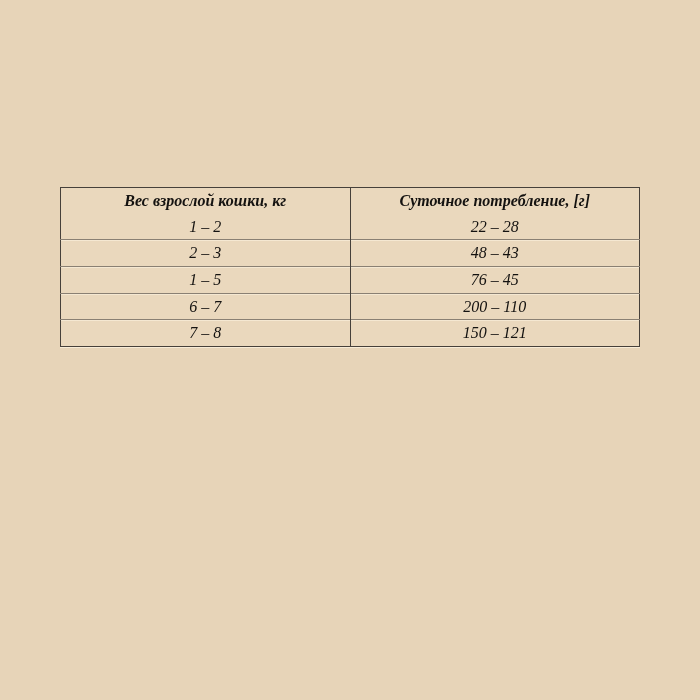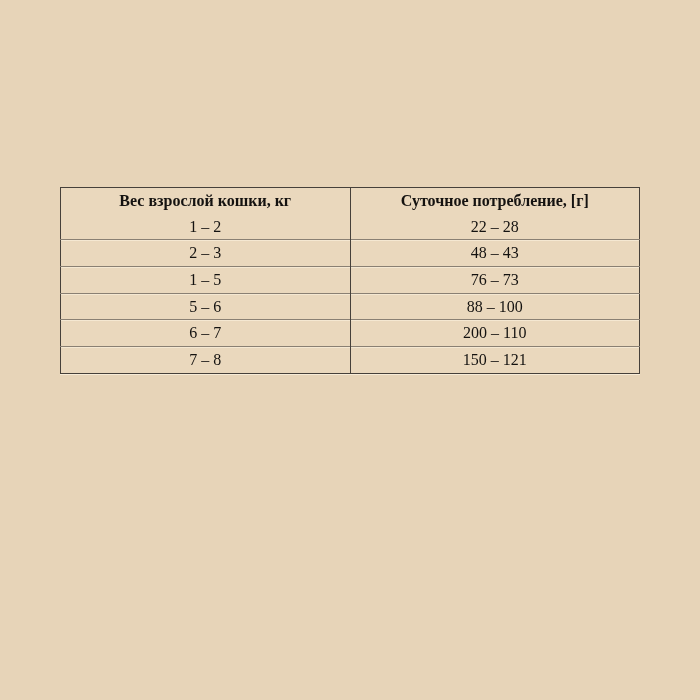--- a/index.html
+++ b/index.html
@@ -33,20 +33,21 @@
   table.feeding-table td {
     width: 50%;
     height: 25.7px;
     padding: 0 6px;
     text-align: center;
     vertical-align: middle;
     font-size: 16px;
     line-height: 1;
     white-space: nowrap;
     overflow: hidden;
+    font-style: italic;
   }
   table.feeding-table th {
     font-weight: bold;
   }
   
   table.feeding-table th:first-child,
   table.feeding-table td:first-child {
     border-right: 1px solid #46403a;
   }
   
@@ -71,25 +72,21 @@
       <tr>
         <td>1 – 2</td>
         <td>22 – 28</td>
       </tr>
       <tr>
         <td>2 – 3</td>
         <td>48 – 43</td>
       </tr>
       <tr>
         <td>1 – 5</td>
-        <td>76 – 73</td>
-      </tr>
-      <tr>
-        <td>5 – 6</td>
-        <td>88 – 100</td>
+        <td>76 – 45</td>
       </tr>
       <tr>
         <td>6 – 7</td>
         <td>200 – 110</td>
       </tr>
       <tr>
         <td>7 – 8</td>
         <td>150 – 121</td>
       </tr>
     </tbody>

